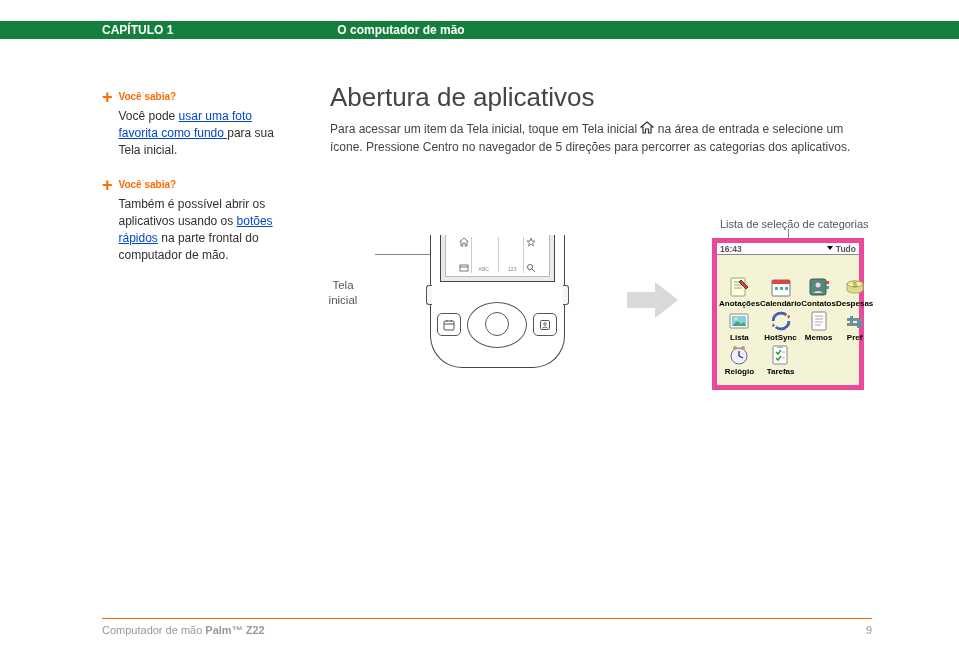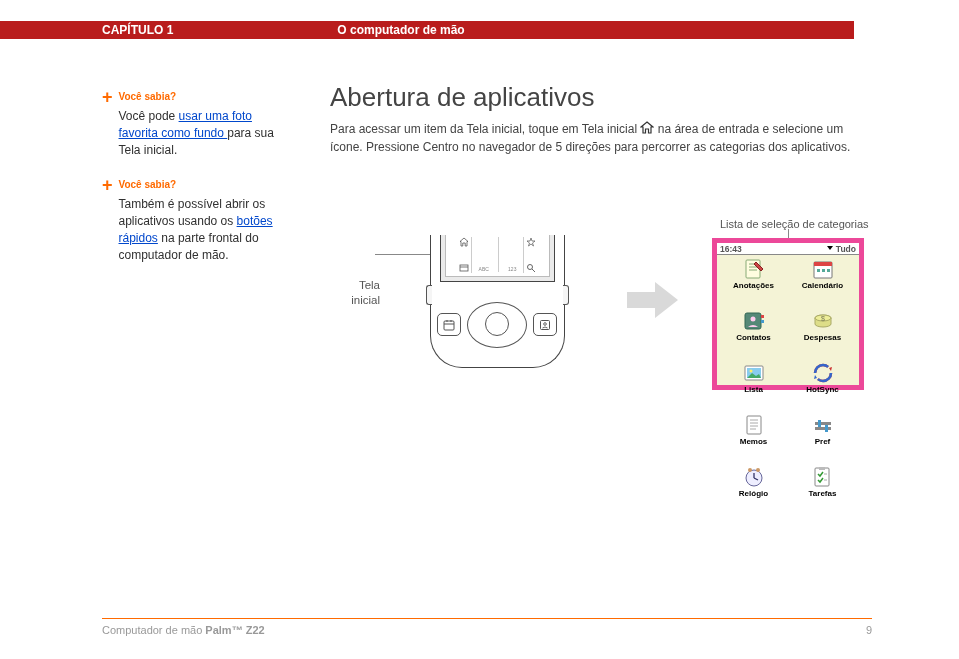--- a/index.html
+++ b/index.html
@@ -9,23 +9,23 @@
     height: 659px;
     background: #fff;
     position: relative;
     font-size: 12px;
     color: #555;
   }
   .header-bar {
     position: absolute;
     top: 21px;
     left: 0;
-    width: 854px;
+    width: 959px;
     height: 18px;
-    background: #b91c1c;
+    background: #15803d;
     display: flex;
     align-items: center;
   }
   .chapter {
     color: #fff;
     font-weight: bold;
     font-size: 12px;
     margin-left: 102px;
   }
   .chapter-title {
@@ -90,26 +90,26 @@
   }
   .caption-right {
     position: absolute;
     left: 720px;
     top: 218px;
     font-size: 11px;
     color: #555;
   }
   .caption-left {
     position: absolute;
-    left: 330px;
+    left: 318px;
     top: 247px;
     font-size: 11.5px;
     color: #555;
     width: 50px;
-    text-align: right;
+    text-align: center;
     line-height: 1.3;
     margin-top: 31px;
   }
   .caption-pointer-r {
     position: absolute;
     left: 788px;
     top: 229px;
     width: 1px;
     height: 10px;
     background: #888;
@@ -258,24 +258,24 @@
     padding: 0 3px;
     font-weight: bold;
     font-size: 8.5px;
   }
   .palm-topbar-r {
     display: flex;
     align-items: flex-start;
     gap: 2px;
   }
   .palm-grid {
-    padding: 3px 2px;
+    padding: 21px 2px;
     display: grid;
-    grid-template-columns: repeat(2, 1fr);
-    gap: 20px 0;
+    grid-template-columns: repeat(4, 1fr);
+    gap: 2px 0;
   }
   .palm-app {
     display: flex;
     flex-direction: column;
     align-items: center;
     gap: 1px;
   }
   .palm-app-icon {
     width: 26px;
     height: 22px;

